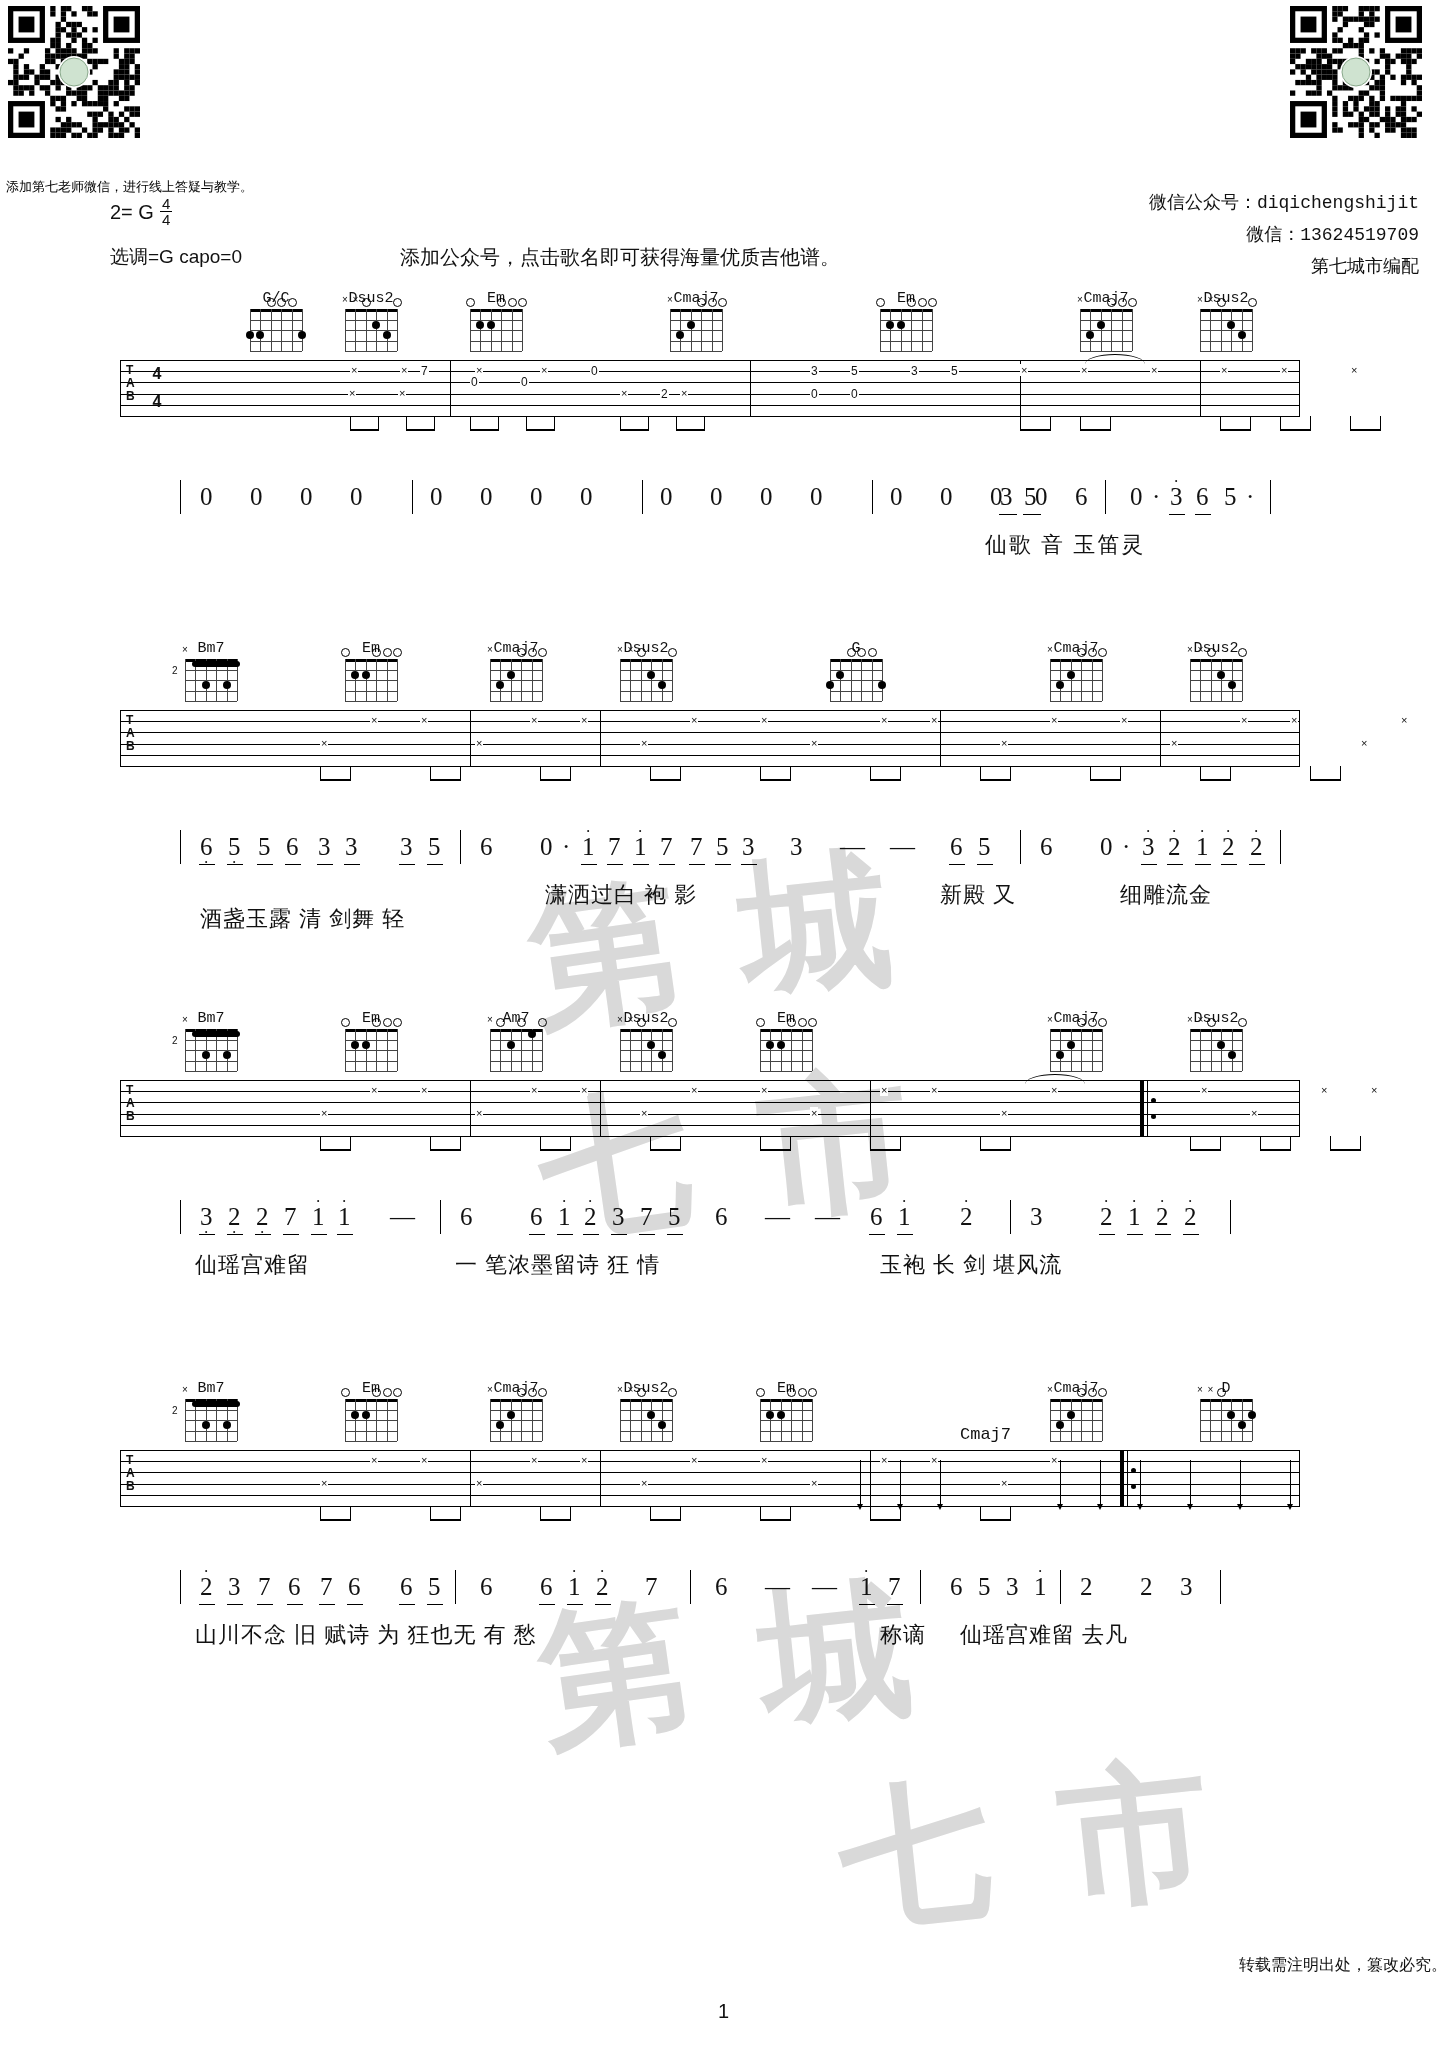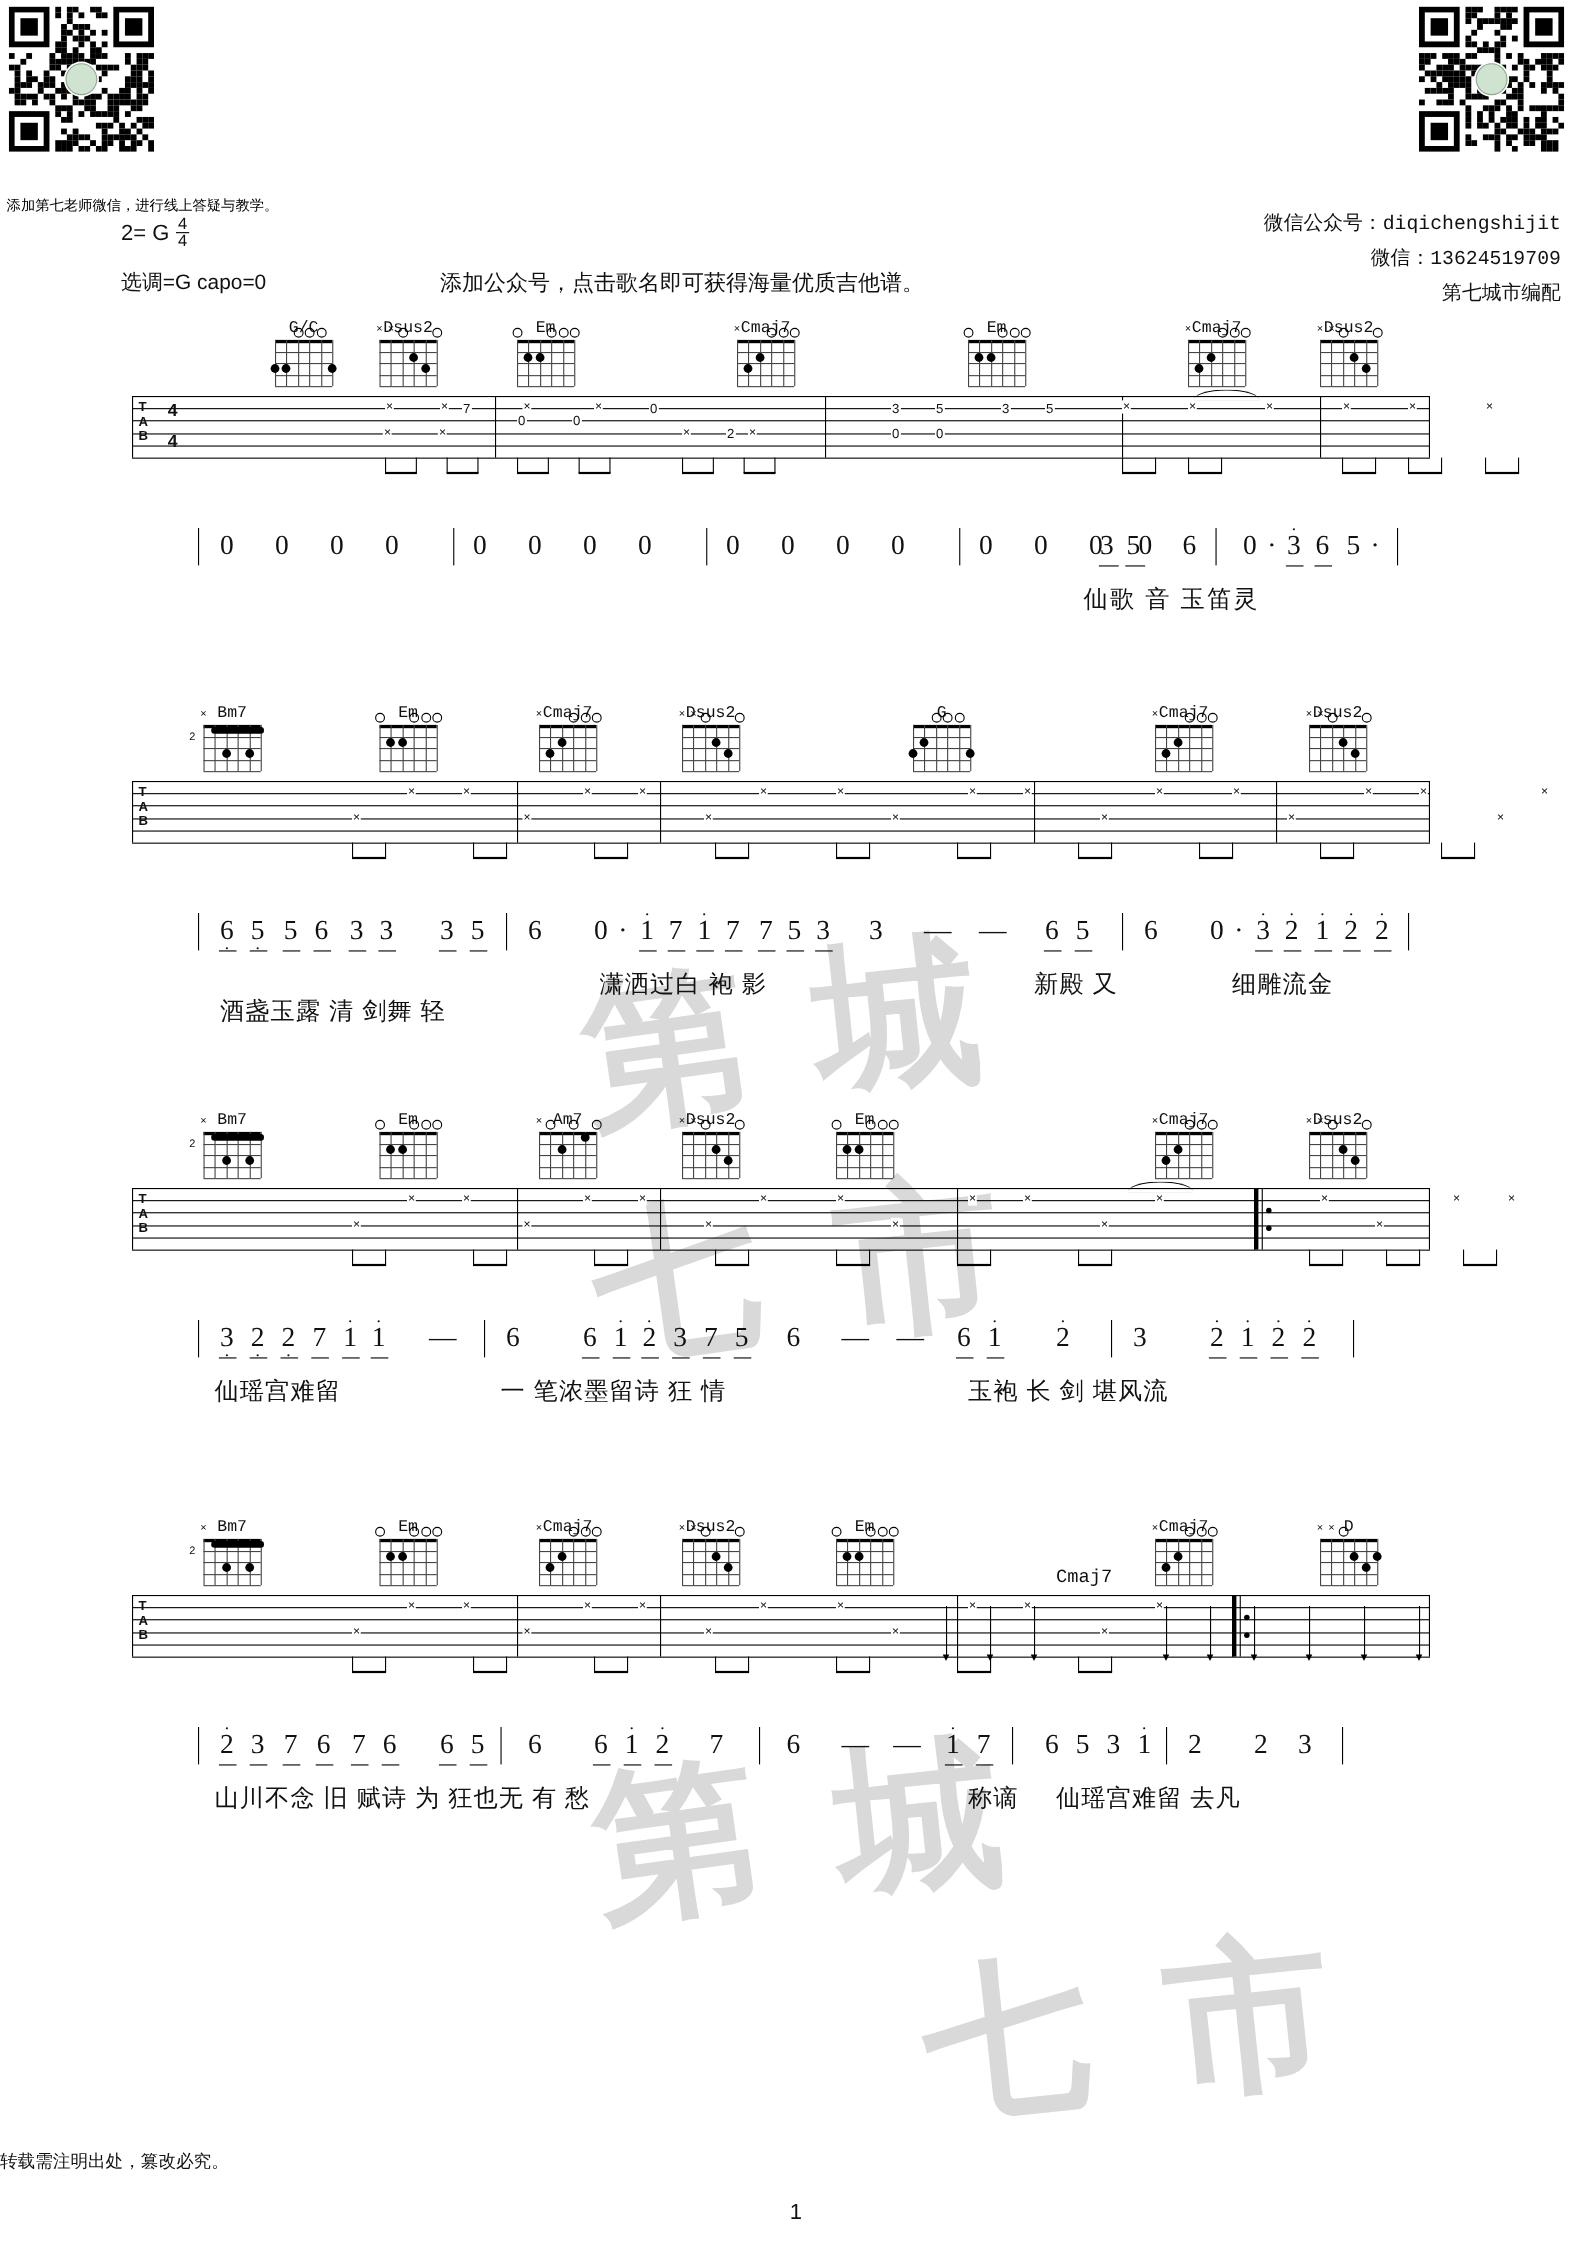--- a/index.html
+++ b/index.html
@@ -63,21 +63,21 @@
   .n .ov{position:absolute;left:0;right:0;top:-5px;text-align:center;font-size:16px;line-height:6px;}
   .n .un{position:absolute;left:0;right:0;bottom:-7px;text-align:center;font-size:16px;line-height:6px;}
   .underline{position:absolute;height:1.4px;background:#000;}
   .vbar{position:absolute;width:1.3px;background:#000;}
   .lyric{position:absolute;font-size:22px;font-family:"Liberation Sans", sans-serif;}
 
   
   .wm{position:absolute;color:#d9d9d9;font-family:"Liberation Serif", serif;font-weight:bold;
       font-size:150px;line-height:1;user-select:none;}
 
-  .footer-note{position:absolute;left:0;right:0;text-align:left;font-size:16px;}
+  .footer-note{position:absolute;left:0;right:0;text-align:right;font-size:16px;}
   .pageno{position:absolute;left:0;right:0;text-align:center;font-size:20px;}
 </style>
 </head>
 <body>
 
 <div class="page">
 
   <div class="qr" id="qr-left" style="left:8px;top:6px;"><svg width="132" height="132" viewBox="0 0 132 132" xmlns="http://www.w3.org/2000/svg">
         <rect width="132" height="132" fill="#fff"></rect>
         <rect x="42.24" y="0.00" width="5.28" height="5.28" fill="#000"></rect>

